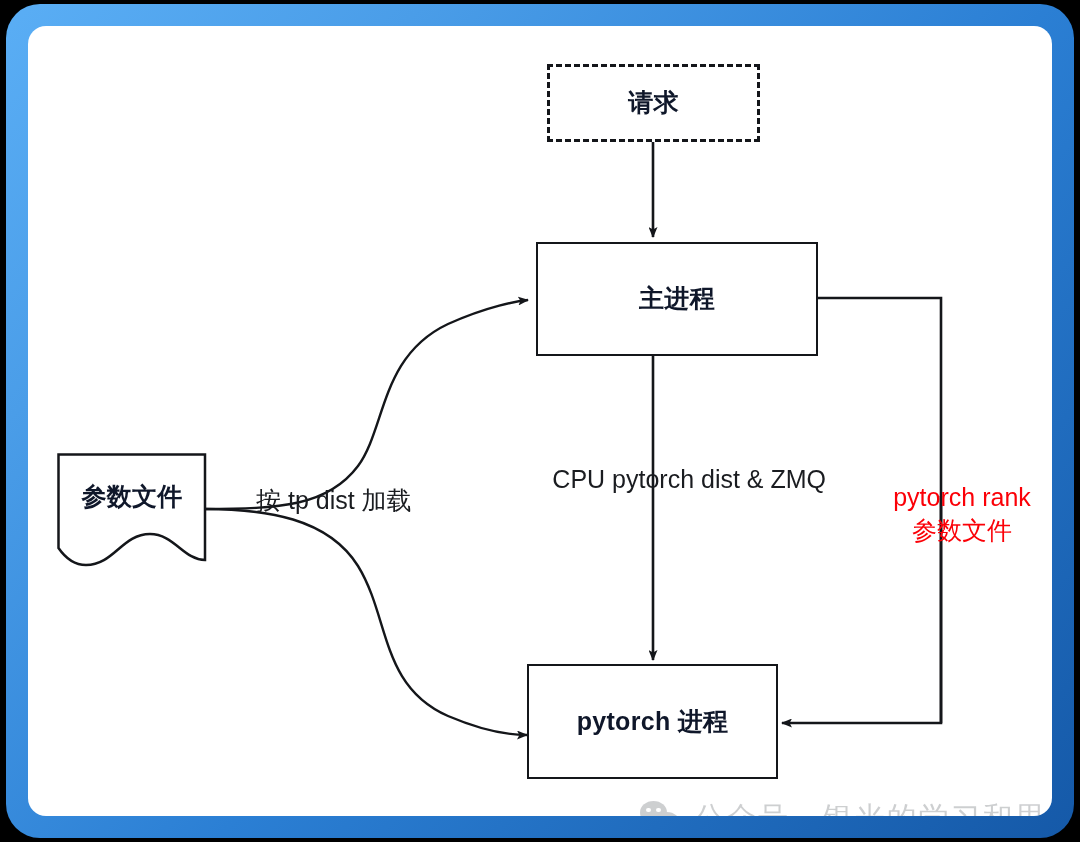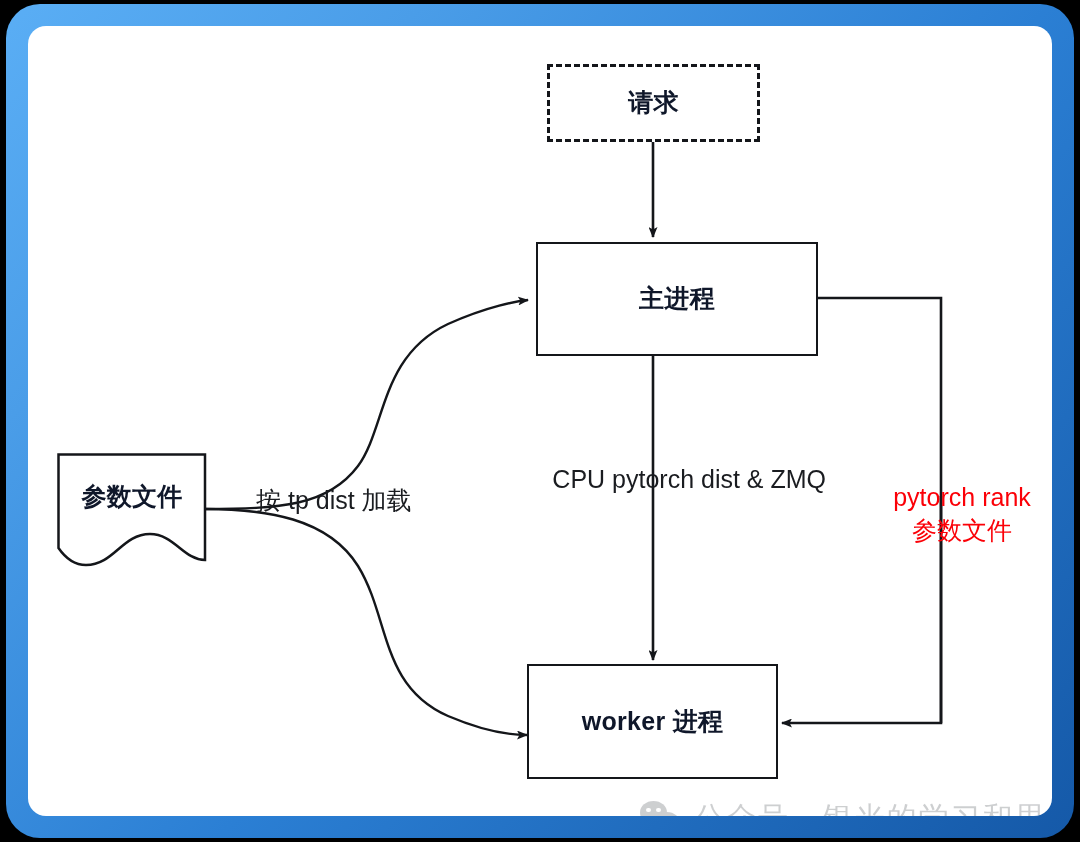--- a/index.html
+++ b/index.html
@@ -156,21 +156,21 @@
 
     <div class="node-box dashed-box" style="left:519px; top:38px; width:213px; height:78px;">
       <span class="node-label">请求</span>
     </div>
 
     <div class="node-box solid-box" style="left:508px; top:216px; width:282px; height:114px;">
       <span class="node-label">主进程</span>
     </div>
 
     <div class="node-box solid-box" style="left:499px; top:638px; width:251px; height:115px;">
-      <span class="node-label">worker 进程</span>
+      <span class="node-label">pytorch 进程</span>
     </div>
 
     <div style="position:absolute; left:28px; top:426px; width:152px; height:116px;text-align:right;">
       <svg viewBox="0 0 152 116" width="152" height="116" style="position:absolute; left:0; top:0;">
         <path d="M2.5,2.5 L149,2.5 L149,108 C128,108 118,82 94,82 C66,82 58,113 30,113 C16,113 8,104 2.5,96 Z" fill="#ffffff" stroke="#14161a" stroke-width="2.5" stroke-linejoin="miter"></path>
       </svg>
       <div style="position:absolute; left:0; top:0; width:152px; height:90px;
                   display:flex; align-items:center; justify-content:center;">
         <span class="node-label">参数文件</span>
       </div>

